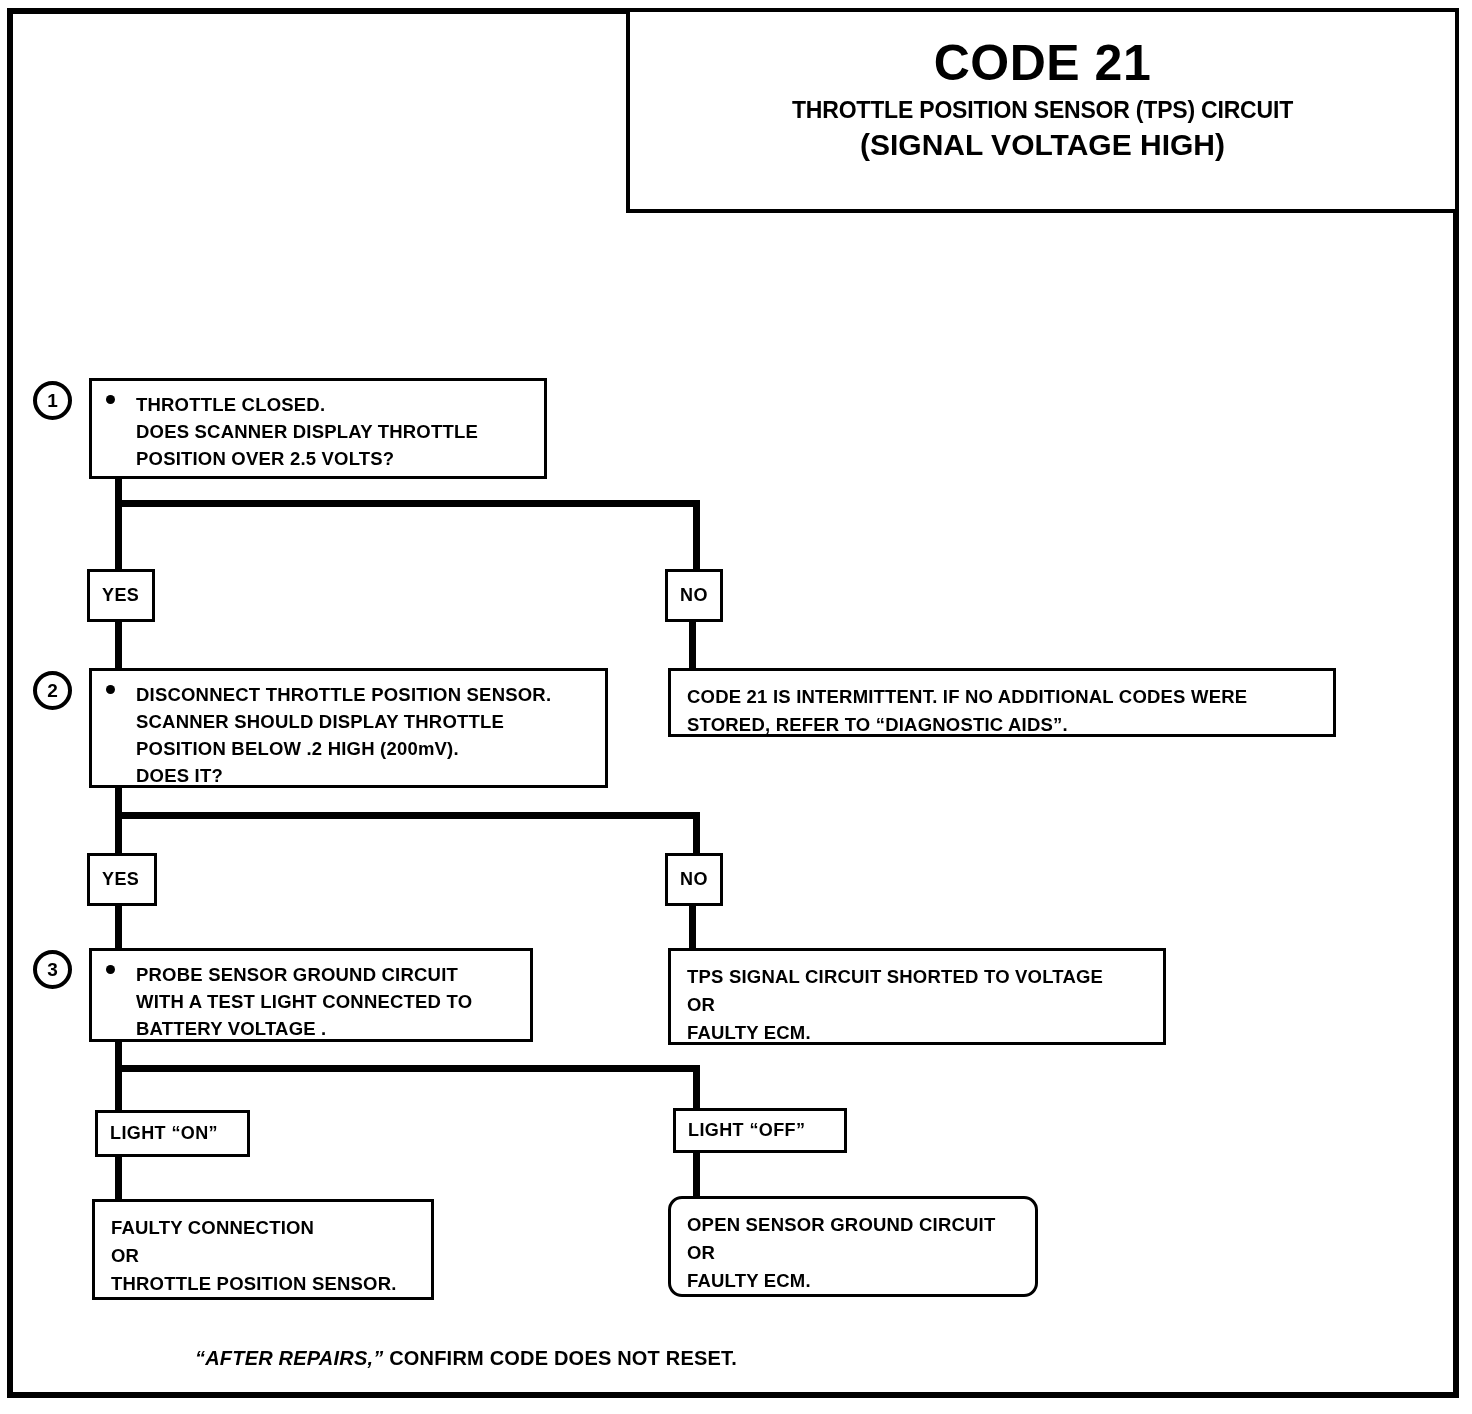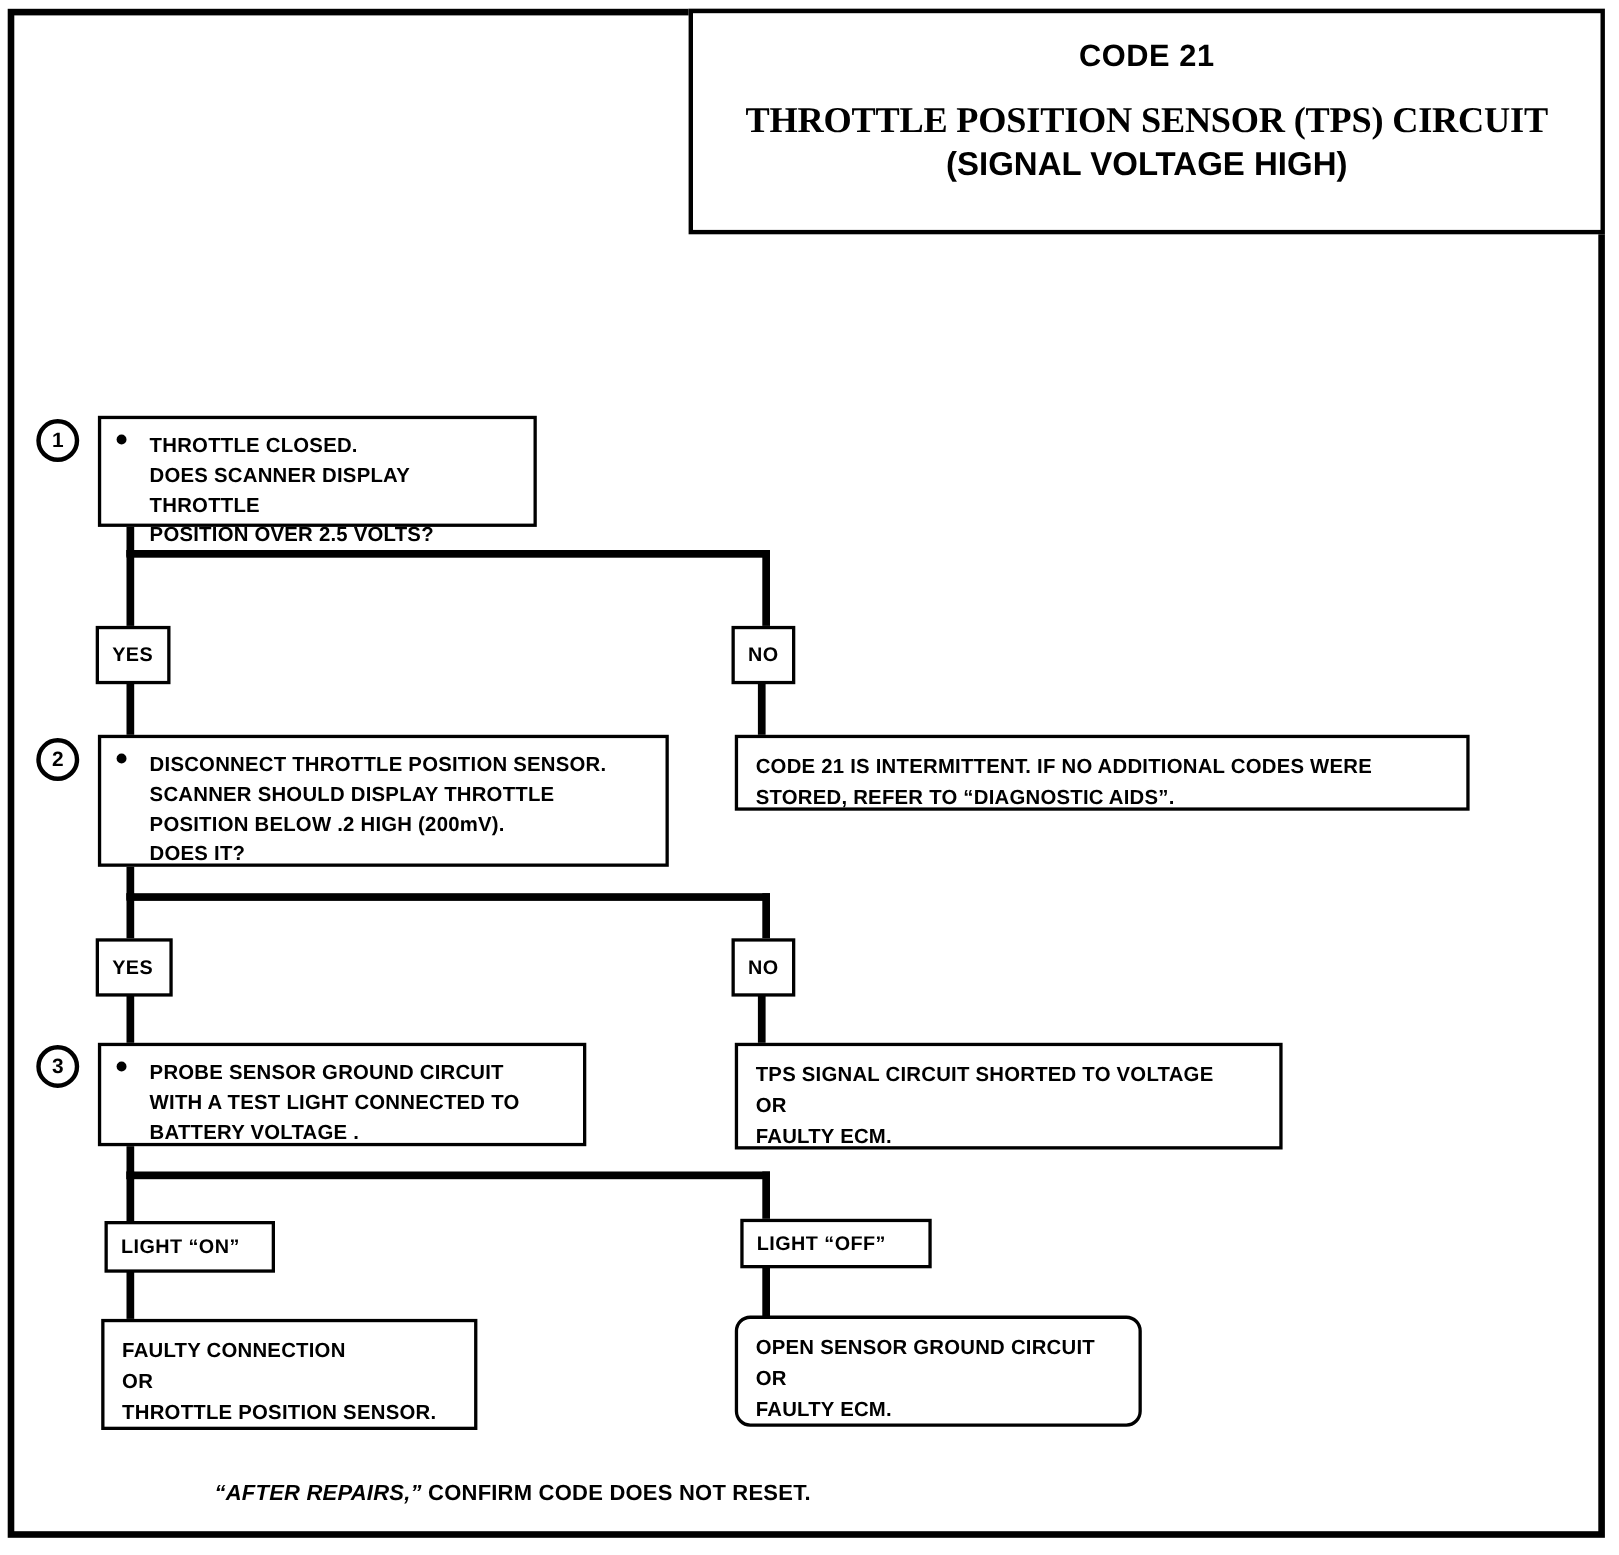--- a/index.html
+++ b/index.html
@@ -32,32 +32,31 @@
     top: 8px;
     width: 833px;
     height: 205px;
     border: 4px solid #000;
     box-sizing: border-box;
     background: #fff;
     text-align: center;
     padding-top: 24px;
   }
   #title-code {
-    font-size: 28px;
+    font-size: 50px;
     font-weight: bold;
     letter-spacing: 0.5px;
     line-height: 1.1;
   }
   #title-main {
-    font-size: 33px;
+    font-size: 23px;
     font-weight: bold;
     line-height: 1.2;
-    margin-top: 24px;
+    margin-top: 6px;
     letter-spacing: -0.2px;
-    font-family: Liberation Serif, serif;
   }
   #title-sub {
     font-size: 30px;
     font-weight: bold;
     line-height: 1.2;
     margin-top: 2px;
   }
 
   
   .fbox {
@@ -158,21 +157,21 @@
   <div id="outer-frame"></div>
 
   <div id="title-box">
     <div id="title-code">CODE 21</div>
     <div id="title-main">THROTTLE POSITION SENSOR (TPS) CIRCUIT</div>
     <div id="title-sub">(SIGNAL VOLTAGE HIGH)</div>
   </div>
 
   <div class="step-num" style="left:33px; top:381px;">1</div>
 
-  <div class="fbox step-box" style="left:89px; top:378px; width:399px; height:101px;">
+  <div class="fbox step-box" style="left:89px; top:378px; width:458px; height:101px;">
     <span class="bullet"></span>
     <div class="lines">THROTTLE CLOSED.
 DOES SCANNER DISPLAY THROTTLE
 POSITION  OVER 2.5 VOLTS?</div>
   </div>
 
   <div class="vline" style="left:115px; top:479px; height:27px;"></div>
   <div class="hline" style="left:115px; top:500px; width:585px;"></div>
   <div class="vline" style="left:115px; top:500px; height:70px;"></div>
   <div class="vline" style="left:693px; top:500px; height:70px;"></div>

